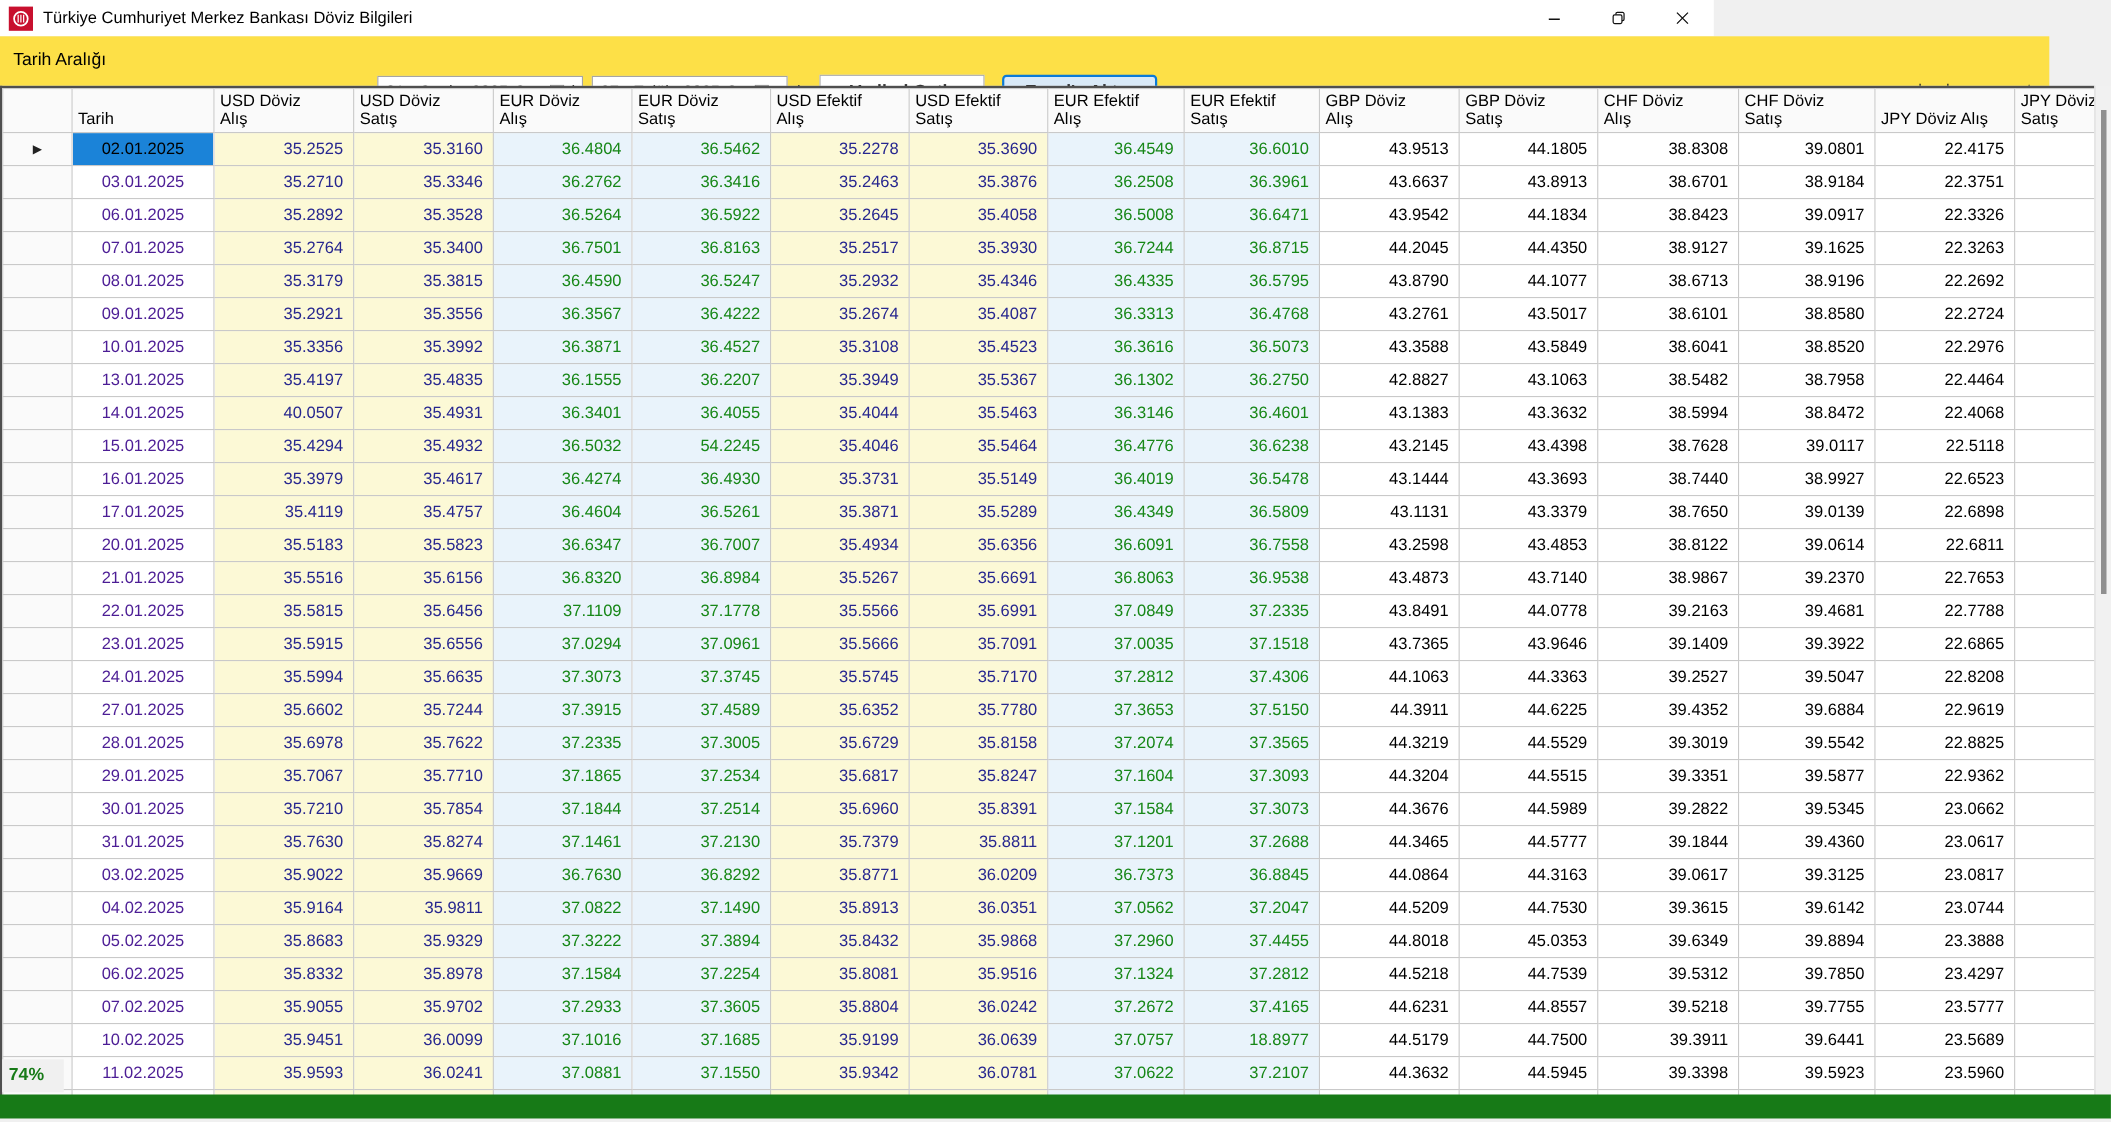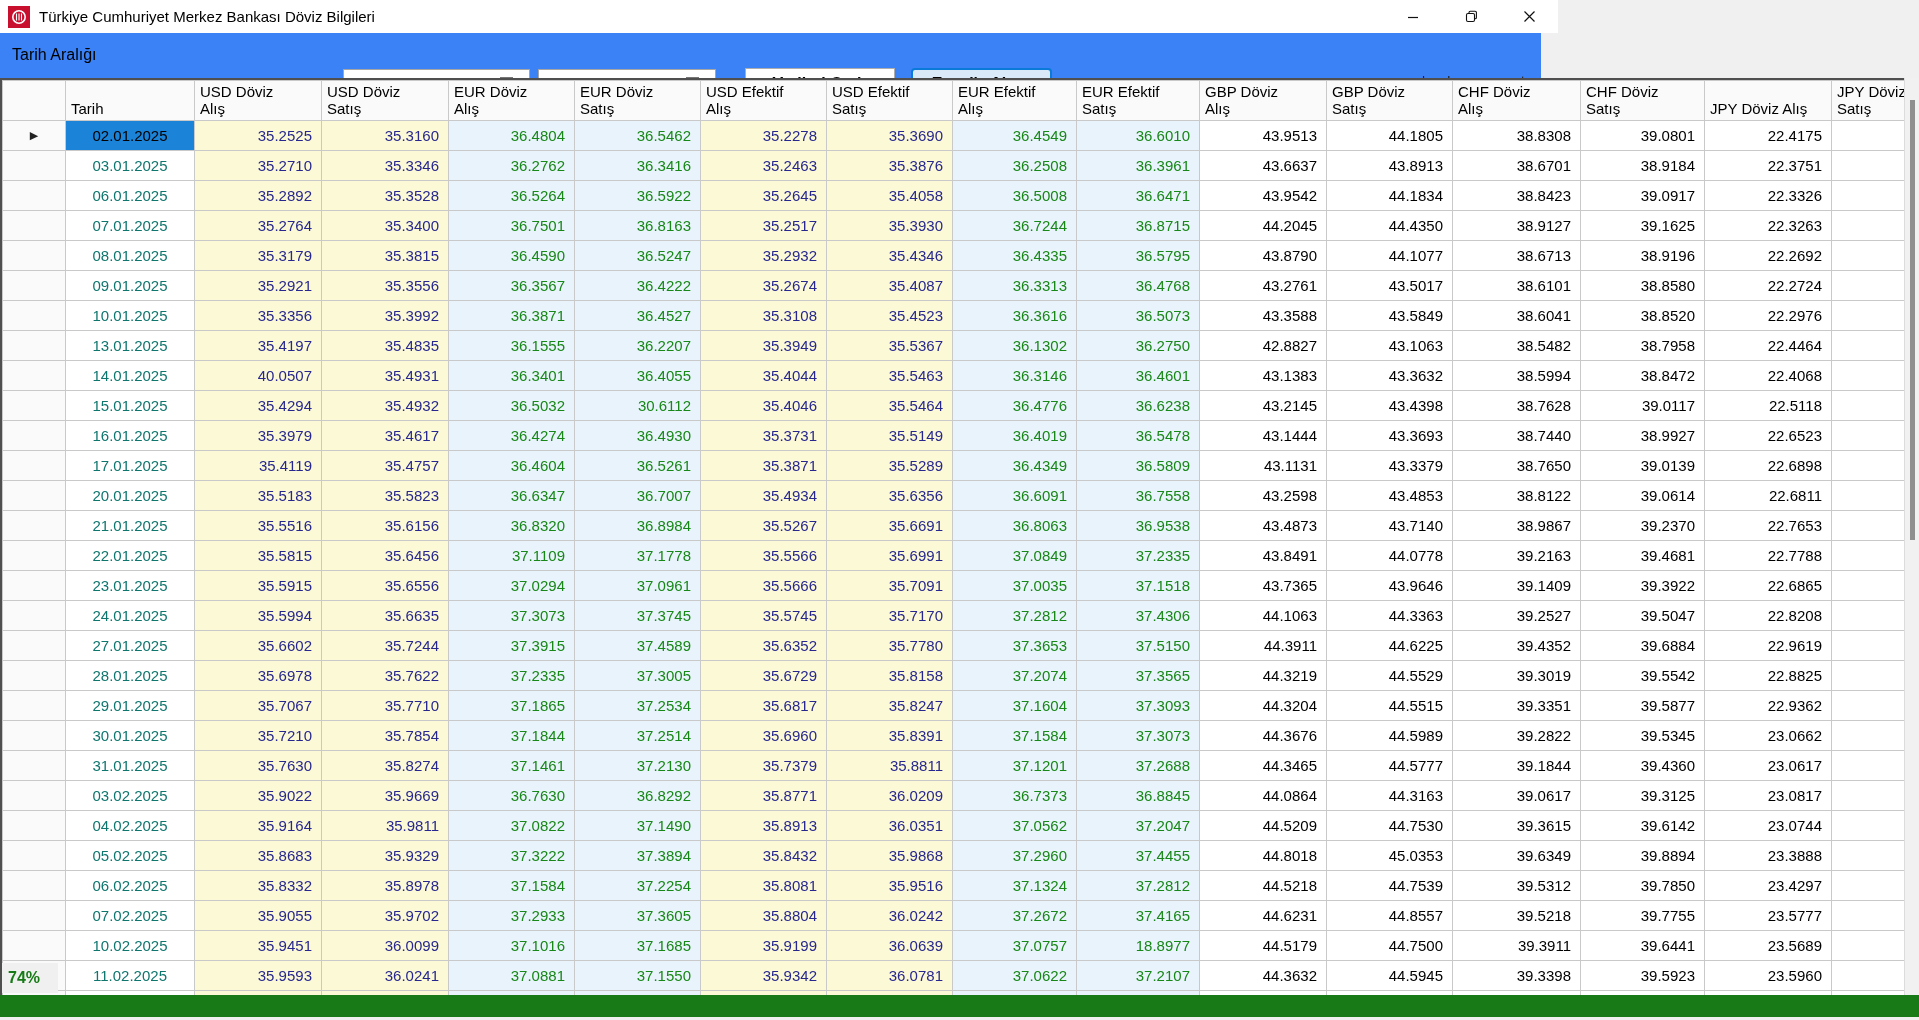--- a/index.html
+++ b/index.html
@@ -9,21 +9,21 @@
   
   .titlebar { position:absolute; top:0; left:0; width:1558px; height:33px;
               background:#FFFFFF; display:flex; align-items:center; }
   .app-icon { width:22px; height:22px; margin-left:8px; background:#C8102E;
               display:flex; align-items:center; justify-content:center; }
   .title-text { margin-left:9px; font-size:15px; color:#000; }
   .win-controls { position:absolute; right:0; top:0; height:33px; display:flex; }
   .win-btn { width:58px; height:33px; display:flex; align-items:center; justify-content:center; }
 
   
-  .toolbar { position:absolute; top:33px; left:0; width:1541px; height:47px; background:#3b82f6; }
+  .toolbar { position:absolute; top:33px; left:0; width:1863px; height:47px; background:#fde047; }
   .range-label { position:absolute; left:12px; top:13px; font-size:16px; color:#000; }
   .datepicker { position:absolute; top:36px; height:29px; background:#FFF;
                 border:1px solid #A5A5A5; display:flex; align-items:center;
                 font-size:15px; color:#000; }
   .dp-start { left:343px; width:187px; }
   .dp-end   { left:538px; width:178px; }
   .dp-day { margin-left:7px; } .dp-month { margin-left:13px; }
   .dp-year { margin-left:13px; } .dp-wday { margin-left:5px; }
   .dp-icons { position:absolute; right:5px; top:7px; display:flex; align-items:center; gap:3px; }
   .dp-caret { font-size:8px; color:#444; }
@@ -37,21 +37,21 @@
   .grid-area { position:absolute; top:78px; left:0; width:1904px; height:919px;
                overflow:hidden; background:#FFF;
                border-top:2px solid #4F4F4F; border-left:2px solid #4F4F4F; }
   table { border-collapse:collapse; table-layout:fixed; width:1970px; }
   th, td { border:1px solid #C9C9C9; overflow:hidden; white-space:nowrap; }
   thead th { height:40px; background:#FAFAFA; font-weight:normal; font-size:15px;
              color:#000; text-align:left; vertical-align:bottom; padding:2px 4px 3px 5px;margin-top:19px; }
   .hline { display:block; line-height:17px; }
   tbody td { height:30px; font-size:15px; padding:0 9px 0 4px; text-align:right; }
   td.sel-col { background:#FAFAFA; text-align:center; padding:0; color:#222; font-size:11px; }
-  td.c-date  { color:#0f766e; text-align:center; padding:0; background:#FFF; }
+  td.c-date  { color:#4c1d95; text-align:center; padding:0; background:#FFF; }
   td.c-usd   { background:#FCF9D6; color:#27278F; }
   td.c-eur   { background:#E9F3FB; color:#178717; }
   td.c-plain { background:#FFFFFF; color:#000000; }
   td.c-date.selected { background:#1B83D8; color:#000000; }
 
   
   .vscroll { position:absolute; top:78px; right:0; width:15px; height:919px;
              background:#F1F1F1; border-left:1px solid #DCDCDC; }
   .vthumb { position:absolute; left:5px; top:22px; width:5px; height:440px; background:#8F8F8F; }
 
@@ -375,21 +375,21 @@
           <td class="c-plain">38.8472</td>
           <td class="c-plain">22.4068</td>
           <td class="c-plain">22</td>
         </tr>
         <tr>
           <td class="sel-col"></td>
           <td class="c-date">15.01.2025</td>
           <td class="c-usd">35.4294</td>
           <td class="c-usd">35.4932</td>
           <td class="c-eur">36.5032</td>
-          <td class="c-eur">30.6112</td>
+          <td class="c-eur">54.2245</td>
           <td class="c-usd">35.4046</td>
           <td class="c-usd">35.5464</td>
           <td class="c-eur">36.4776</td>
           <td class="c-eur">36.6238</td>
           <td class="c-plain">43.2145</td>
           <td class="c-plain">43.4398</td>
           <td class="c-plain">38.7628</td>
           <td class="c-plain">39.0117</td>
           <td class="c-plain">22.5118</td>
           <td class="c-plain">22</td>

